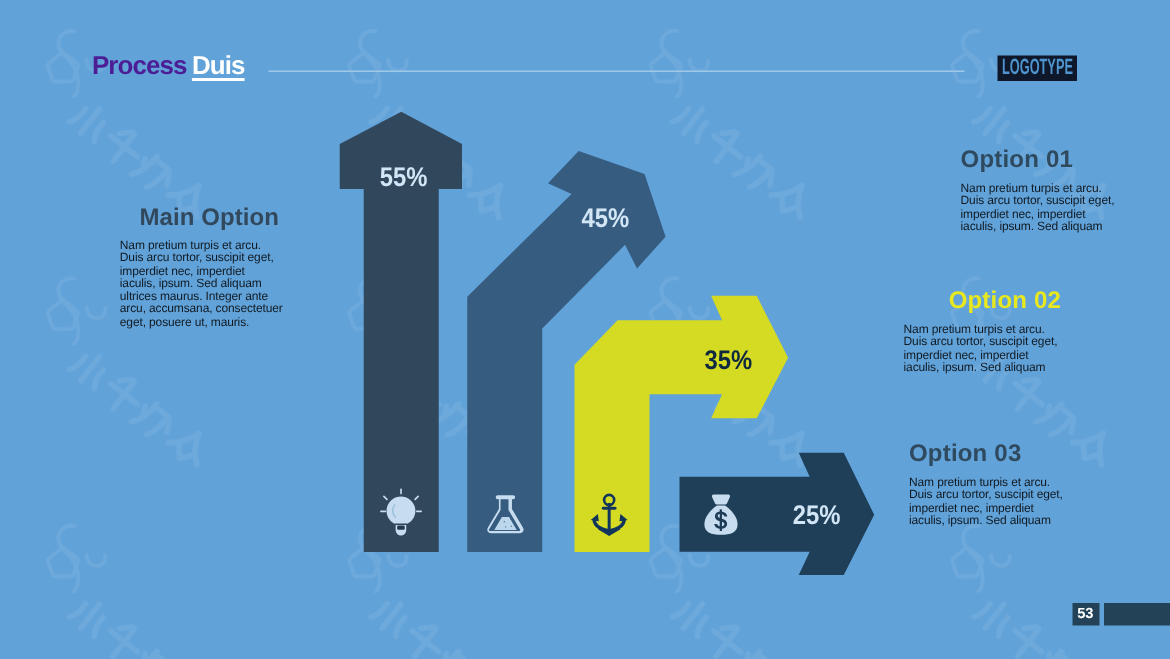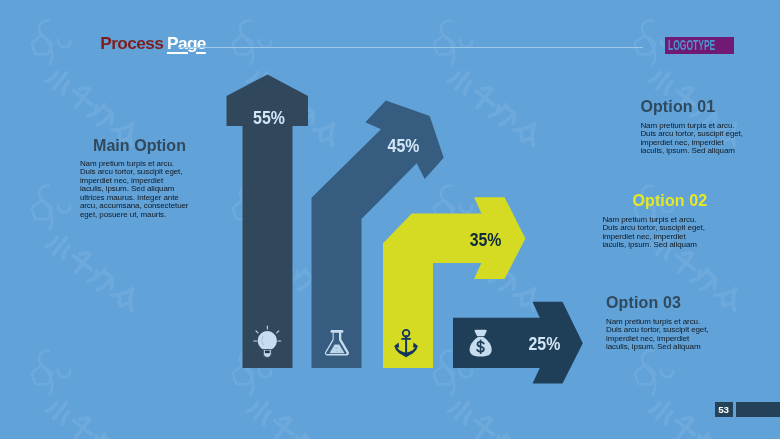--- a/index.html
+++ b/index.html
@@ -7,26 +7,26 @@
   body{width:780px;height:439px;overflow:hidden;background:#61A2D9;
        font-family:"Liberation Sans",sans-serif;position:relative;}
   .slide{position:absolute;left:0;top:0;width:780px;height:439px;overflow:hidden;}
 
   
   .wm{position:absolute;left:0;top:0;width:780px;height:439px;pointer-events:none;}
 
   
   .hdr-title{position:absolute;left:61.3px;top:37.1px;font-size:17.3px;font-weight:bold;
              letter-spacing:-0.6px;line-height:12.6px;white-space:nowrap;}
-  .hdr-title .p1{color:#7f1d1d;margin-left:39px;}
+  .hdr-title .p1{color:#4c1d95;}
   .hdr-title .p2{color:#ffffff;margin-left:3.6px;
                  text-decoration:underline;text-decoration-thickness:2.3px;text-underline-offset:3.2px;
                  text-decoration-skip-ink:auto;}
   .hdr-rule{position:absolute;left:179px;top:46.5px;height:1.3px;background:#9FC9E9;width:464px;}
-  .logo{position:absolute;left:664.9px;top:36.5px;width:69px;height:17px;background:#701a75;overflow:hidden;}
+  .logo{position:absolute;left:664.9px;top:36.5px;width:53px;height:17px;background:#0f172a;overflow:hidden;}
   .logo span{position:absolute;left:3.4px;top:0;display:block;color:#4E94CE;
         font-size:14.8px;font-weight:bold;line-height:17px;white-space:nowrap;
         font-family:"Liberation Sans",sans-serif;
         transform:scaleX(0.575);transform-origin:left top;}
 
   
   .mo-title{position:absolute;left:93px;top:139.6px;font-size:16px;font-weight:bold;color:#32495D;
             letter-spacing:0.05px;line-height:11px;}
   .mo-body{position:absolute;left:79.9px;top:159.6px;width:108.9px;font-size:8px;color:#111A22;
            line-height:8.5px;letter-spacing:-0.09px;}
@@ -154,21 +154,21 @@
         <use href="#wm-text" transform="translate(434.6,670.4)"></use>
         <use href="#wm-logo" transform="translate(635.6,670.4)"></use>
         <use href="#wm-text" transform="translate(635.6,670.4)"></use>
         <use href="#wm-logo" transform="translate(836.6,670.4)"></use>
         <use href="#wm-text" transform="translate(836.6,670.4)"></use>
         <use href="#wm-logo" transform="translate(1037.6,670.4)"></use>
         <use href="#wm-text" transform="translate(1037.6,670.4)"></use>
       </g>
   </svg>
 
-  <div class="hdr-title"><span class="p1">Process</span><span class="p2">Page</span></div>
+  <div class="hdr-title"><span class="p1">Process</span><span class="p2">Duis</span></div>
   <div class="hdr-rule"></div>
   <div class="logo">
       <span>LOGOTYPE</span>
     </div>
 
   <svg class="art" width="780" height="439" viewBox="0 0 780 439">
 
     <polygon fill="#31475C" points="267.5,74.5 308,96 308,126 292.5,126 292.5,368 242.5,368 242.5,126 226.5,126 226.5,96"></polygon>
 
     <polygon fill="#365C80" points="385.8,100.6 429.7,116 443.7,157.8 424.7,179 416.7,163.2 361.5,219 361.5,368 311.5,368 311.5,197.8 381,129.3 365.3,122.2"></polygon>

